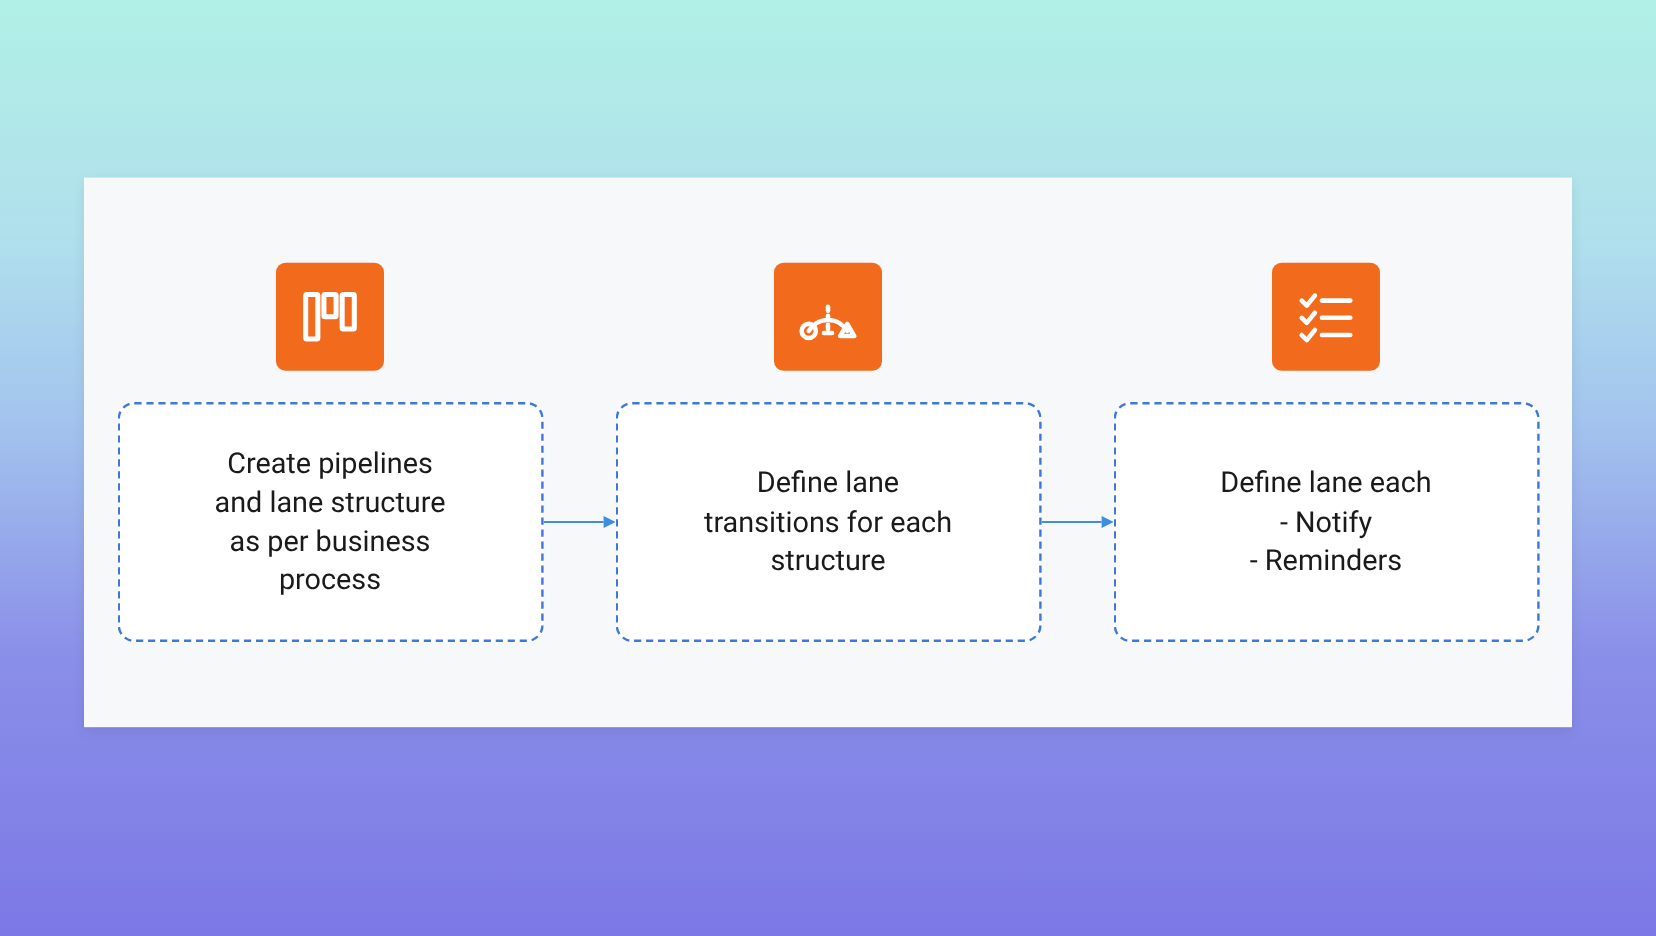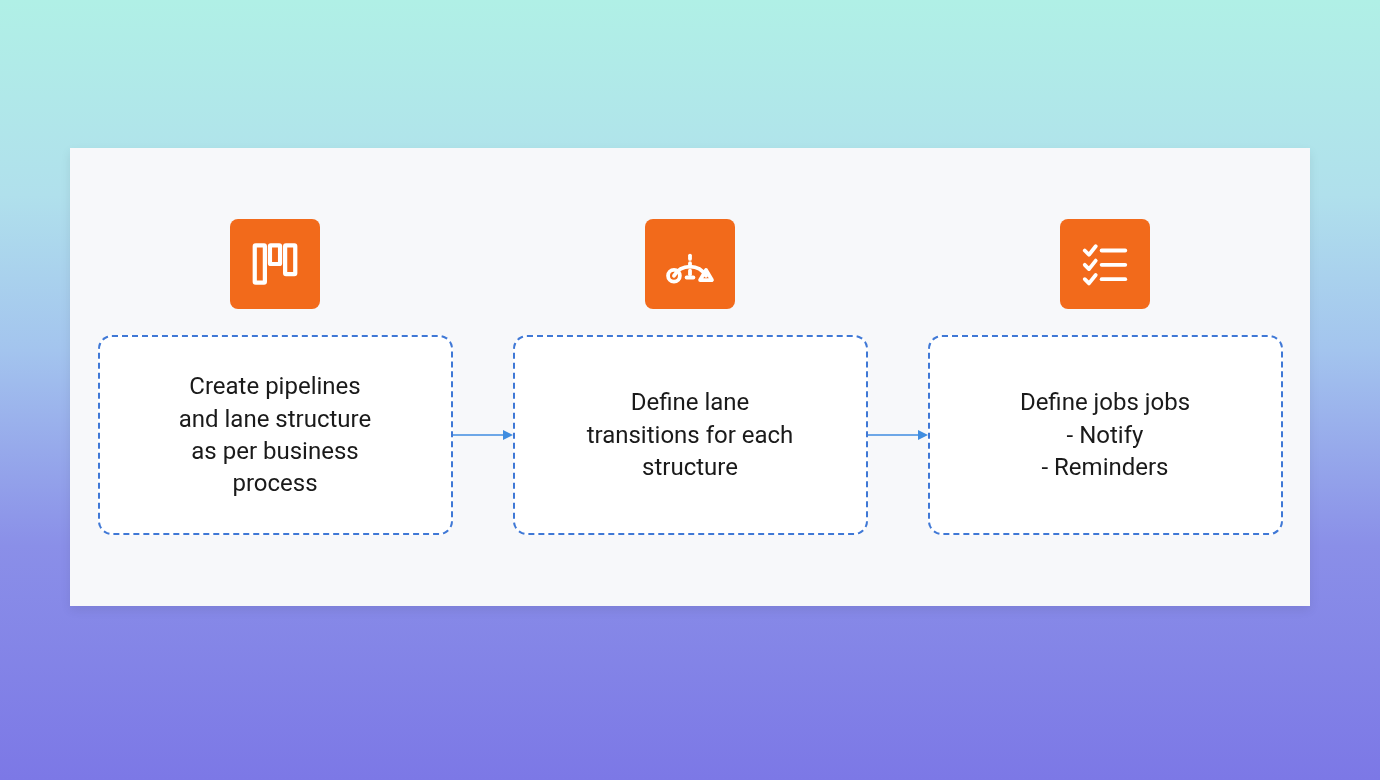--- a/index.html
+++ b/index.html
@@ -145,20 +145,20 @@
             <path d="M8 16 L13 21 L21 11"></path>
             <line x1="28" y1="16" x2="56" y2="16"></line>
             <path d="M8 33 L13 38 L21 28"></path>
             <line x1="28" y1="33" x2="56" y2="33"></line>
             <path d="M8 50 L13 55 L21 45"></path>
             <line x1="28" y1="50" x2="56" y2="50"></line>
           </g>
         </svg>
       </div>
       <div class="card">
-        <div class="card-text">Define jobs jobs
+        <div class="card-text">Define lane each
 - Notify
 - Reminders</div>
       </div>
     </div>
 
   </div>
 </div>
 
 </body></html>

